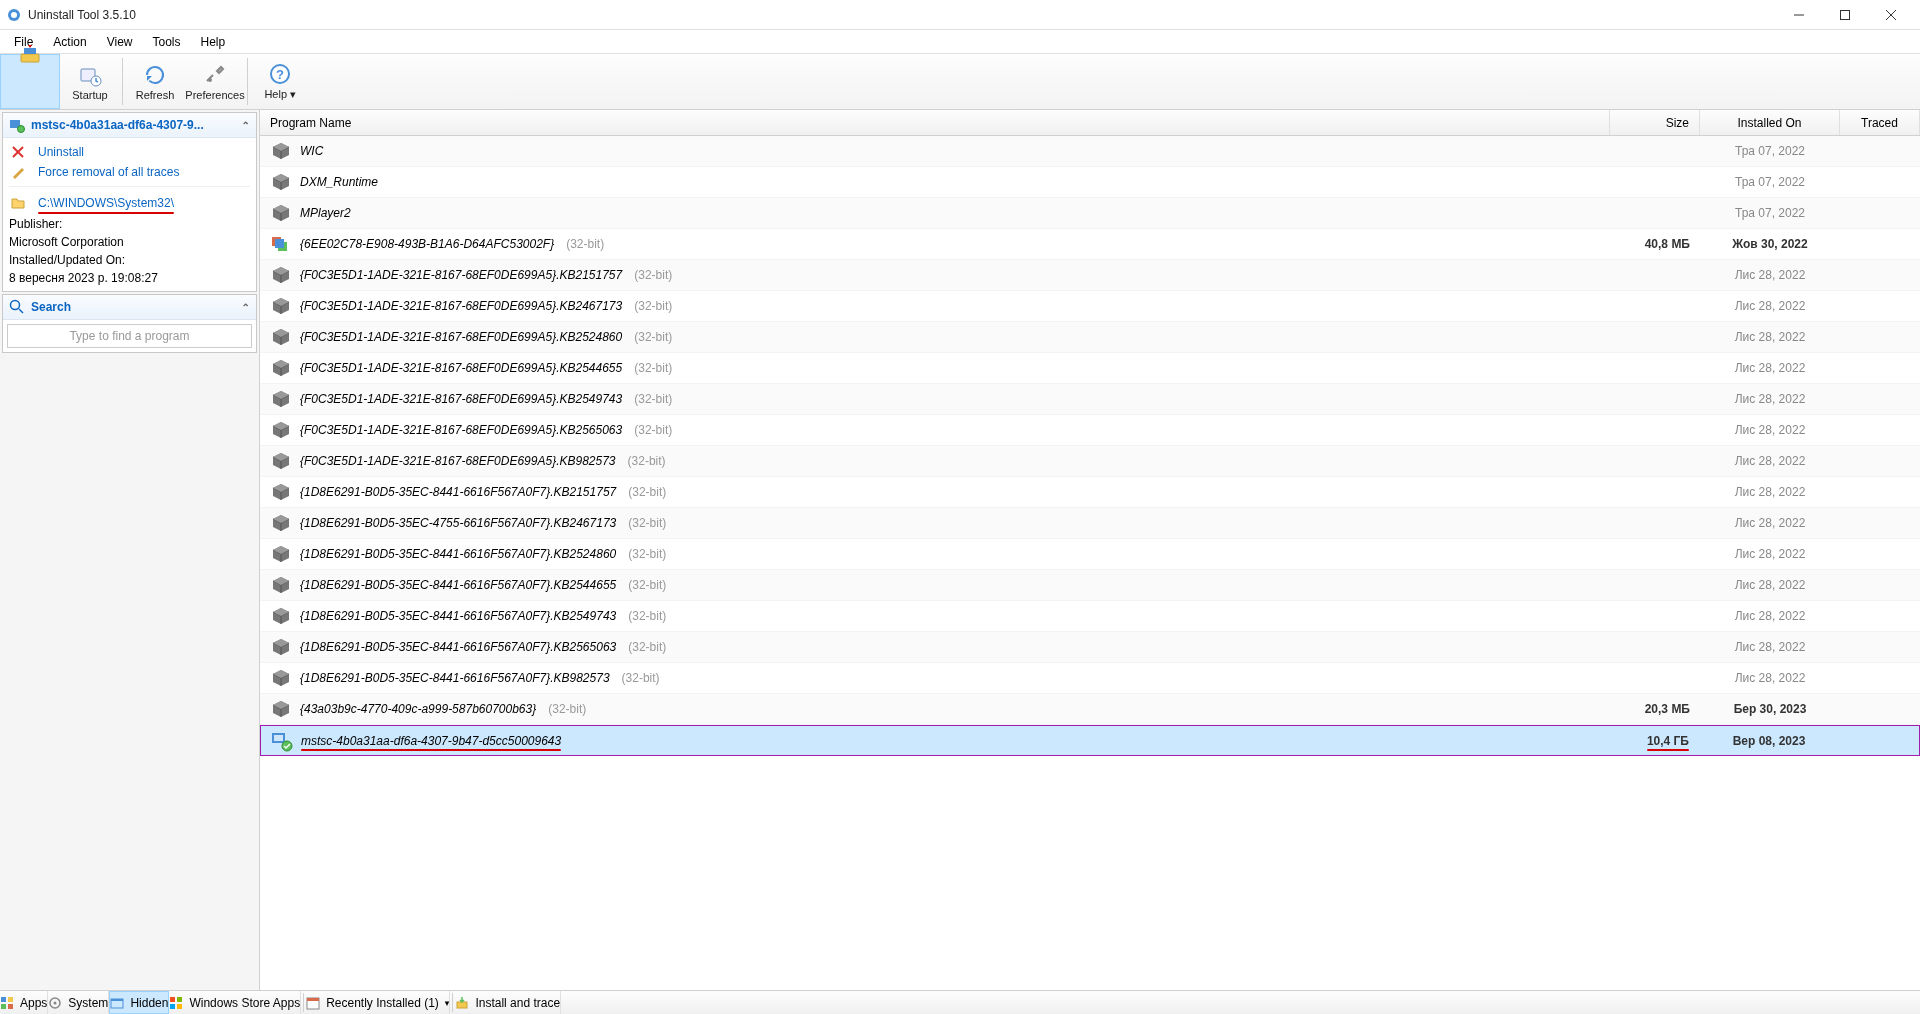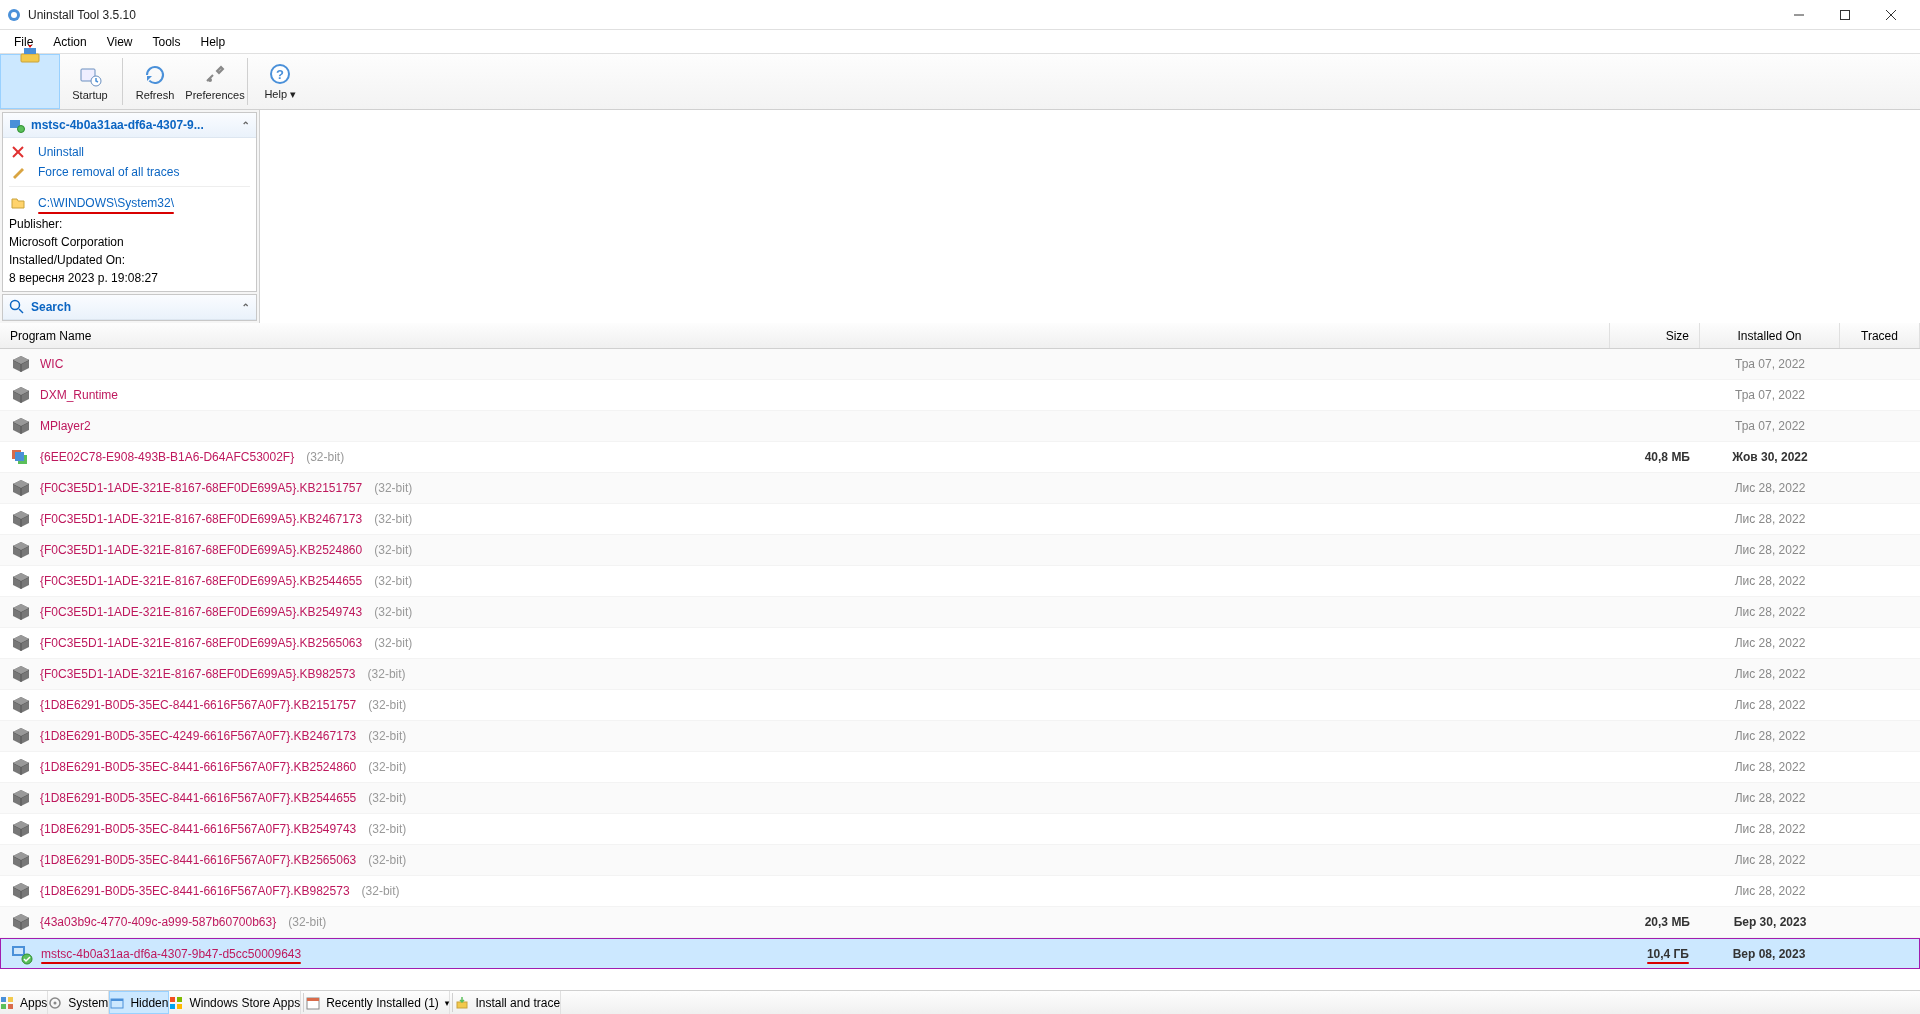--- a/index.html
+++ b/index.html
@@ -18,21 +18,21 @@
 .menubar .menu-item { padding: 3px 10px; cursor: pointer; }
 
 
 .toolbar { height: 56px; display: flex; align-items: stretch; border-bottom: 1px solid #d0d0d0; background: linear-gradient(#fdfdfd, #f3f3f3); }
 .toolbar .tool-btn { width: 60px; display: flex; flex-direction: column; align-items: center; justify-content: center; font-size: 11px; color: #222; border: 1px solid transparent; cursor: pointer; }
 .toolbar .tool-btn.active { background: #cce8ff; border: 1px solid #99d1ff; gap: 42px; }
 .toolbar .tool-btn .icon { width: 24px; height: 24px; margin-bottom: 2px; display:flex; align-items:center; justify-content:center;}
 .toolbar .sep { width: 1px; background: #d0d0d0; margin: 4px 2px; }
 
 
-.main { display: flex; height: calc(100% - 30px - 24px - 56px - 24px); flex-direction: column; }
+.main { display: flex; height: calc(100% - 30px - 24px - 56px - 24px); }
 .sidebar { width: 260px; background: #f5f5f5; border-right: 1px solid #d0d0d0; padding: 2px; display:flex; flex-direction:column; gap:2px; font-size:12px;}
 .content { flex: 1; background: #fff; display: flex; flex-direction: column; min-width:0; }
 
 
 .panel { border: 1px solid #c8c8c8; background: #fff; }
 .panel-header { display: flex; align-items: center; padding: 4px 6px; font-weight: bold; color: #0b65c2; font-size: 12px; background: linear-gradient(#fafcff,#eaf2fb); border-bottom: 1px solid #dde6f0; }
 .panel-header .ph-icon { width:16px; height:16px; margin-right:6px; display:flex;align-items:center;justify-content:center;}
 .panel-header .chev { margin-left:auto; color:#666; font-size:10px;}
 .panel-body { padding: 4px 6px; }
 .panel-body .action-link { display:flex; align-items:center; gap:13px; padding:3px 2px; color:#0b65c2; font-size:12px; cursor:pointer;}
@@ -55,21 +55,21 @@
 .row:nth-child(odd) { background:#fafafa;}
 .row.selected { background:#cce8ff; border:1px solid #a21caf; }
 .row .cell { padding:0 10px; display:flex; align-items:center; height:100%;}
 .row .cell.name { flex:1; gap:8px; min-width:0;}
 .row .cell.size { width:90px; justify-content:flex-end; color:#888;}
 .row .cell.size.bold { color:#333; font-weight:600;}
 .row .cell.installed { width:140px; justify-content:center; color:#888;}
 .row .cell.installed.bold { color:#333; font-weight:600;}
 .row .cell.traced { width:80px;}
 .row .arch { color:#999; margin-left:4px;}
-.row .prog-name { color:#be185d; white-space:nowrap;}
+.row .prog-name { color:#000000; white-space:nowrap;font-style:italic;}
 .row .pkicon { width:22px; height:22px; flex-shrink:0; display:flex; align-items:center; justify-content:center;}
 .row .uline { position:relative;}
 .row .uline::after { content:""; position:absolute; left:0; right:0; bottom:-3px; height:2px; background:#d80000; border-radius:1px;}
 
 
 .statusbar { height:24px; display:flex; align-items:center; border-top:1px solid #d0d0d0; font-size:12px; background:linear-gradient(#fdfdfd,#f0f0f0);}
 .statusbar .sb-item { padding:0 0; display:flex; align-items:center; gap:6px; cursor:pointer; height:100%; border-right:1px solid #e0e0e0;}
 .statusbar .sb-item.active { background:#cce8ff; border:1px solid #99d1ff;}
 .statusbar .sb-icon{ width:14px; height:14px; display:inline-flex; align-items:center; justify-content:center;}
 
@@ -218,20 +218,23 @@
       <div class="panel-header">
         <span class="ph-icon">
             <svg viewBox="0 0 16 16" width="16" height="16">
               <circle cx="6" cy="6" r="4.5" fill="none" stroke="#0b65c2" stroke-width="1.5"></circle>
               <line x1="10" y1="10" x2="14" y2="14" stroke="#0b65c2" stroke-width="1.5"></line>
             </svg>
           </span>
         <span>Search</span>
         <span class="chev">⌃</span>
       </div>
+      <div class="panel-body" style="padding:0">
+        <input class="search-box" type="text" placeholder="Type to find a program" style="">
+      </div>
     </div>
   </div>
 
   <div class="content">
     <div class="table-head">
       <div class="col name">Program Name</div>
       <div class="col size">Size</div>
       <div class="col installed">Installed On</div>
       <div class="col traced">Traced</div>
     </div>
@@ -427,21 +430,21 @@
         </div>
         <div class="row">
           <div class="cell name">
             <span class="pkicon">
               <svg viewBox="0 0 22 22" width="22" height="22">
                 <path d="M3 7 L11 3 L19 7 L19 15 L11 19 L3 15 Z" fill="#777"></path>
                 <path d="M3 7 L11 11 L19 7 M11 11 L11 19" stroke="#555" stroke-width="1" fill="none"></path>
                 <path d="M3 7 L11 3 L19 7 L11 11 Z" fill="#999"></path>
               </svg>
             </span>
-            <span class="prog-name">{1D8E6291-B0D5-35EC-4249-6616F567A0F7}.KB2467173</span>
+            <span class="prog-name">{1D8E6291-B0D5-35EC-4755-6616F567A0F7}.KB2467173</span>
             <span class="arch">(32-bit)</span>
           </div>
           <div class="cell size"></div>
           <div class="cell installed">Лис 28, 2022</div>
           <div class="cell traced"></div>
         </div>
         <div class="row">
           <div class="cell name">
             <span class="pkicon">
               <svg viewBox="0 0 22 22" width="22" height="22">

